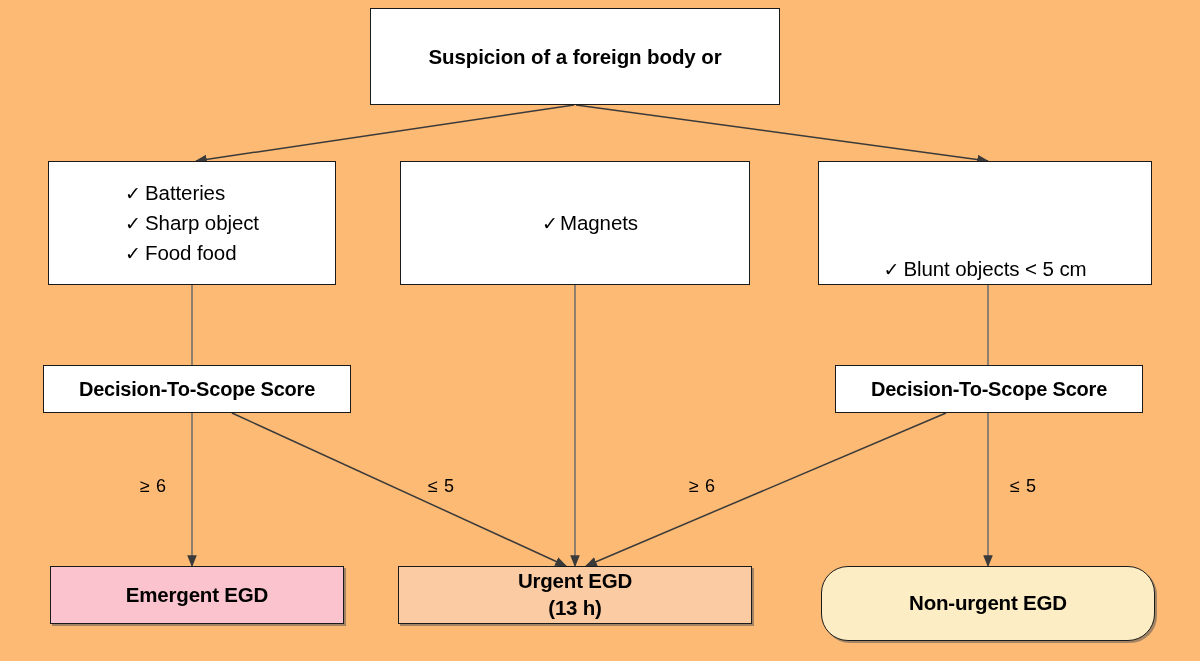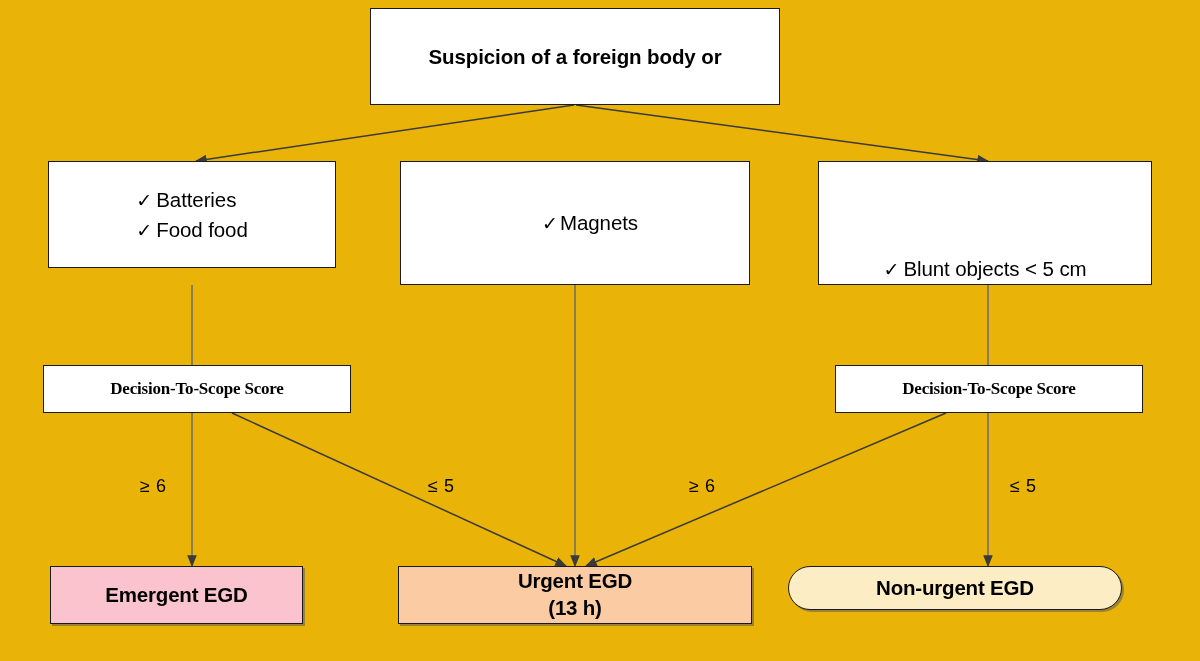--- a/index.html
+++ b/index.html
@@ -5,21 +5,21 @@
 <style>
   html, body {
     margin: 0;
     padding: 0;
     background: #ffffff;
   }
   #canvas {
     position: relative;
     width: 1200px;
     height: 661px;
-    background: #eab308;
+    background: #fdba74;
     font-family: "Liberation Sans", "DejaVu Sans", sans-serif;
     overflow: hidden;
   }
   svg.connectors {
     position: absolute;
     left: 0;
     top: 0;
     width: 1200px;
     height: 661px;
     pointer-events: none;
@@ -62,23 +62,22 @@
   .criteria-line .tick {
     display: inline-block;
     width: 20px;
     font-size: 19px;
   }
   .center-items .criteria-list {
     text-align: left;
   }
   .score-node {
     font-weight: bold;
-    font-size: 17px;
+    font-size: 20px;
     letter-spacing: -0.2px;
-    font-family: Liberation Serif, serif;
   }
   .outcome-node {
     font-weight: bold;
     font-size: 20.5px;
     line-height: 1.3;
     letter-spacing: -0.2px;
     border-width: 1.6px;
   }
   .edge-label {
     position: absolute;
@@ -112,24 +111,27 @@
     <line x1="232" y1="413" x2="566" y2="566" stroke="#3a3a3a" stroke-width="1.5" marker-end="url(#arrowhead)"></line>
 
     <line x1="946" y1="413" x2="586" y2="566" stroke="#3a3a3a" stroke-width="1.5" marker-end="url(#arrowhead)"></line>
     <line x1="988" y1="413" x2="988" y2="566" stroke="#6b6b6b" stroke-width="1.5" marker-end="url(#arrowhead)"></line>
   </svg>
 
   <div class="node title-node" style="left:370px; top:8px; width:410px; height:97px;">
     <span>Suspicion of a foreign body or</span>
   </div>
 
-  <div class="node criteria-node" style="left:48px; top:161px; width:288px; height:107px;">
+  <div class="node criteria-node" style="left:48px; top:161px; width:288px; height:124px;">
     <span class="criteria-list">
       <span class="criteria-line">
         <span class="tick">✓</span><span>Batteries</span>
+      </span>
+      <span class="criteria-line">
+        <span class="tick">✓</span><span>Sharp object</span>
       </span>
       <span class="criteria-line">
         <span class="tick">✓</span><span>Food food</span>
       </span>
     </span>
   </div>
 
   <div class="node criteria-node center-items" style="left:400px; top:161px; width:350px; height:124px;">
     <span class="criteria-list">
       <span class="criteria-line" style="text-align:center; padding-left:28px;">
@@ -160,26 +162,26 @@
   <div class="edge-label" style="left:428px; top:476px;">
     <span>≤ 5</span>
   </div>
   <div class="edge-label" style="left:689px; top:476px;">
     <span>≥ 6</span>
   </div>
   <div class="edge-label" style="left:1010px; top:476px;">
     <span>≤ 5</span>
   </div>
 
-  <div class="node outcome-node shadowed" style="left:50px; top:566px; width:253px; height:58px; background:#FBC3CD;">
+  <div class="node outcome-node shadowed" style="left:50px; top:566px; width:294px; height:58px; background:#FBC3CD;">
     <span>Emergent EGD</span>
   </div>
 
   <div class="node outcome-node shadowed" style="left:398px; top:566px; width:354px; height:58px; background:#FBCBA4;">
     <span>Urgent EGD</span>
     <span>(13 h)</span>
   </div>
 
-  <div class="node outcome-node shadowed" style="left:788px; top:566px; width:334px; height:44px; background:#FCEDC4;border-radius:27px;">
+  <div class="node outcome-node shadowed" style="left:821px; top:566px; width:334px; height:75px; background:#FCEDC4;border-radius:27px;">
     <span>Non-urgent EGD</span>
   </div>
 
 </div>
 
 </body></html>

